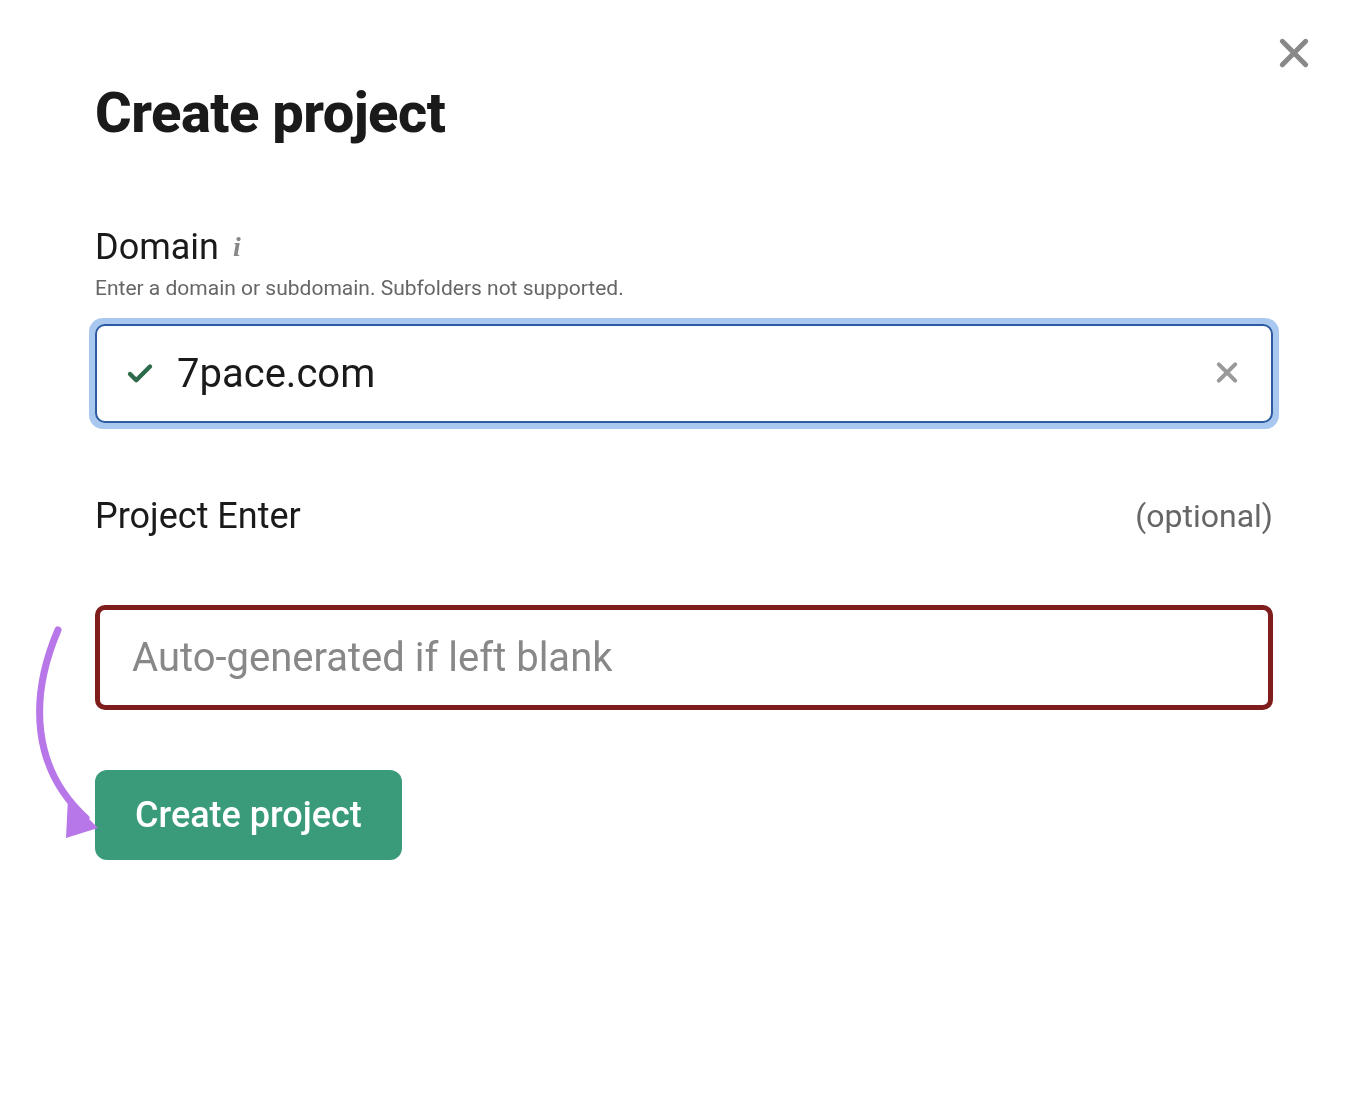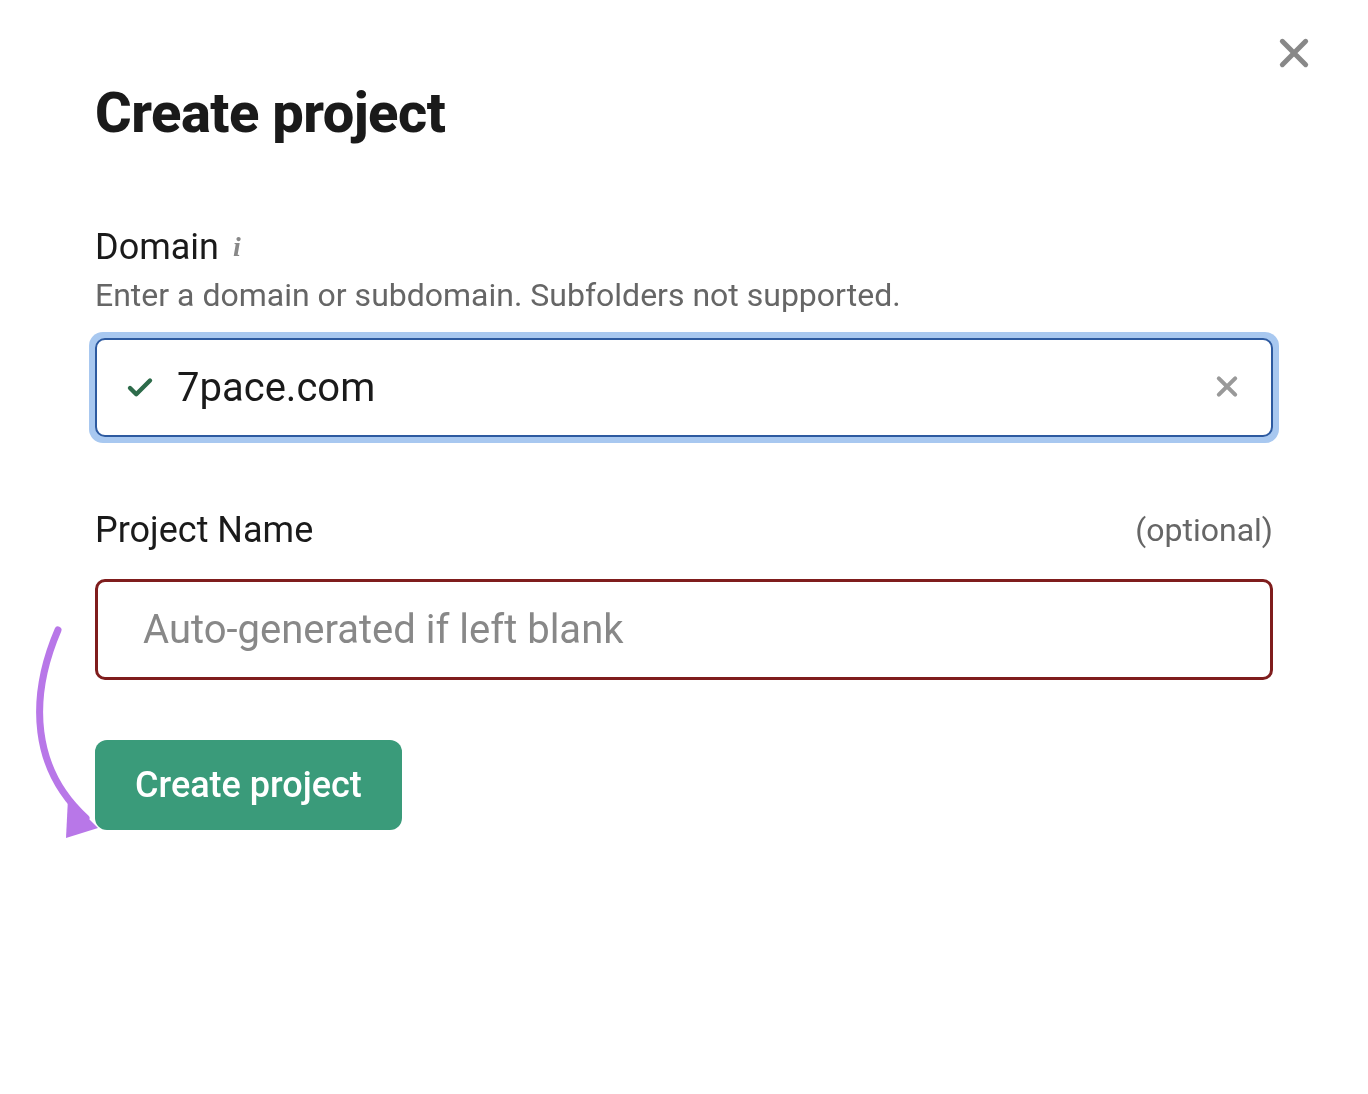--- a/index.html
+++ b/index.html
@@ -67,21 +67,21 @@
       display: inline-flex;
       align-items: center;
       justify-content: center;
       color: #888;
       font-family: Georgia, serif;
       font-style: italic;
       font-size: 28px;
       font-weight: 600;
     }
     .field-hint {
-      font-size: 32px;
+      font-size: 21px;
       color: #666;
       margin-bottom: 24px;
     }
     .optional-label {
       font-size: 32px;
       color: #666;
     }
     .input-wrapper {
       position: relative;
       display: flex;
@@ -103,22 +103,23 @@
       font-size: 40px;
       padding: 24px 60px 24px 80px;
       border: 2px solid #2d5aa0;
       border-radius: 10px;
       outline: none;
       background: #fff;
       color: #1a1a1a;
       font-family: inherit;
     }
     .input-field.plain {
-      border: 3px solid #7f1d1d;
-      padding: 24px 45px;
+      border: 5px solid #7f1d1d;
+      padding: 24px 32px;
+      margin-top: 40px;
     }
     .input-field::placeholder {
       color: #888;
     }
     .check-icon {
       position: absolute;
       left: 30px;
       top: 50%;
       transform: translateY(-50%);
       display: flex;
@@ -223,21 +224,21 @@
           <svg viewBox="0 0 24 24" fill="none">
             <path d="M5 5 L19 19 M19 5 L5 19" stroke-linecap="round"></path>
           </svg>
         </span>
       </button>
     </div>
   </div>
 
   <div class="field-group project-name-group">
     <div class="field-label-row">
-      <label class="field-label">Project Name</label>
+      <label class="field-label">Project Enter</label>
       <span class="optional-label">(optional)</span>
     </div>
     <div class="input-wrapper">
       <input type="text" class="input-field plain" placeholder="Auto-generated if left blank" style="">
     </div>
   </div>
 
   <div class="button-row">
     <button class="btn btn-primary">Create project</button>
   </div>

